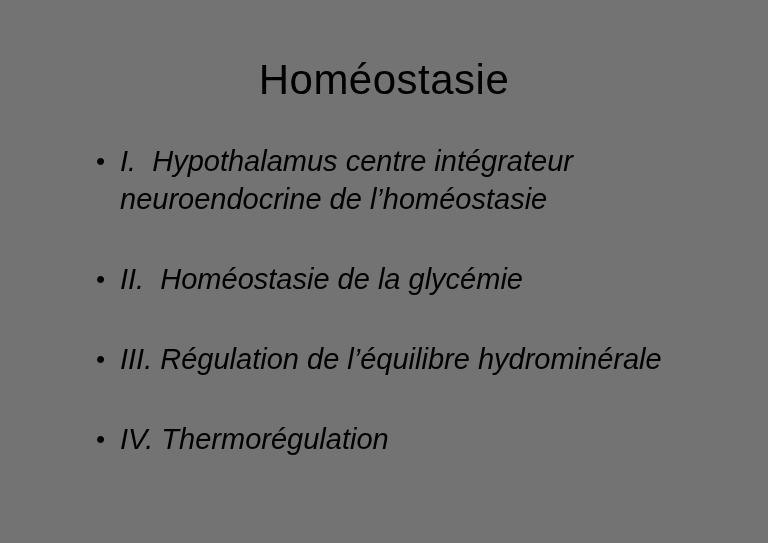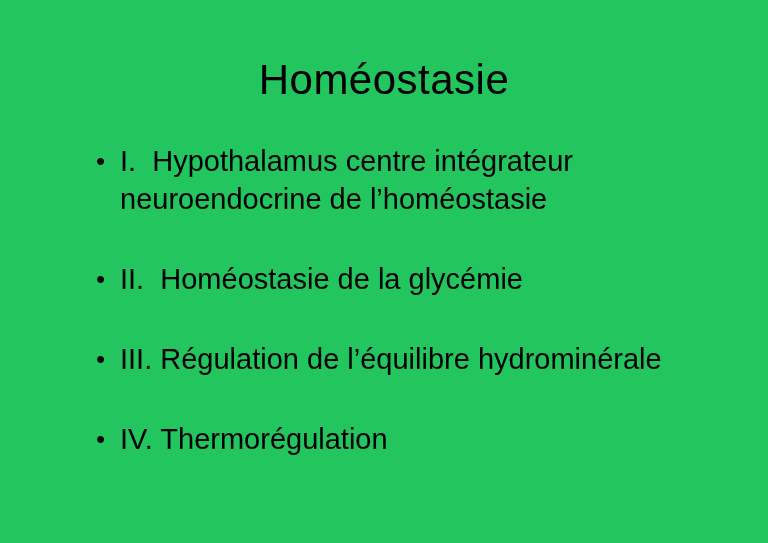--- a/index.html
+++ b/index.html
@@ -4,21 +4,21 @@
 <style>
   html, body {
     margin: 0;
     padding: 0;
     background: #ffffff;
   }
   .slide {
     position: relative;
     width: 768px;
     height: 543px;
-    background: #22c55e;
+    background: #737373;
     color: #000000;
     font-family: "Liberation Sans", sans-serif;
     overflow: hidden;
   }
   .slide-title {
     position: absolute;
     top: 56px;
     left: 0;
     width: 100%;
     text-align: center;
@@ -47,20 +47,21 @@
   }
   .bullet-marker {
     flex: 0 0 24px;
     width: 24px;
     font-size: 26px;
     line-height: 38px;
   }
   .bullet-text {
     width: 560px;
     white-space: pre-wrap;
+    font-style: italic;
   }
 </style>
 </head>
 <body>
 
 <div class="slide">
 
   <div class="slide-title">Homéostasie</div>
 
   <ul class="bullet-list">

